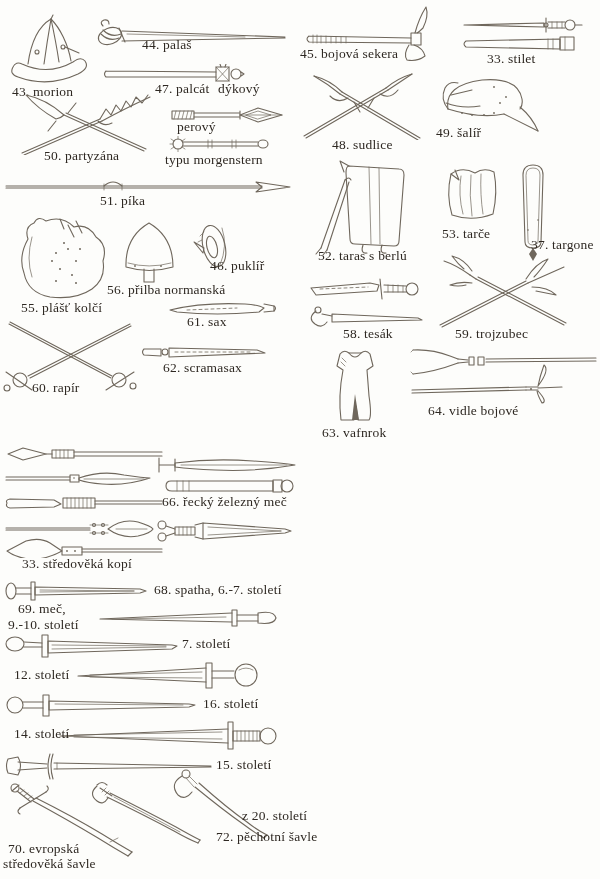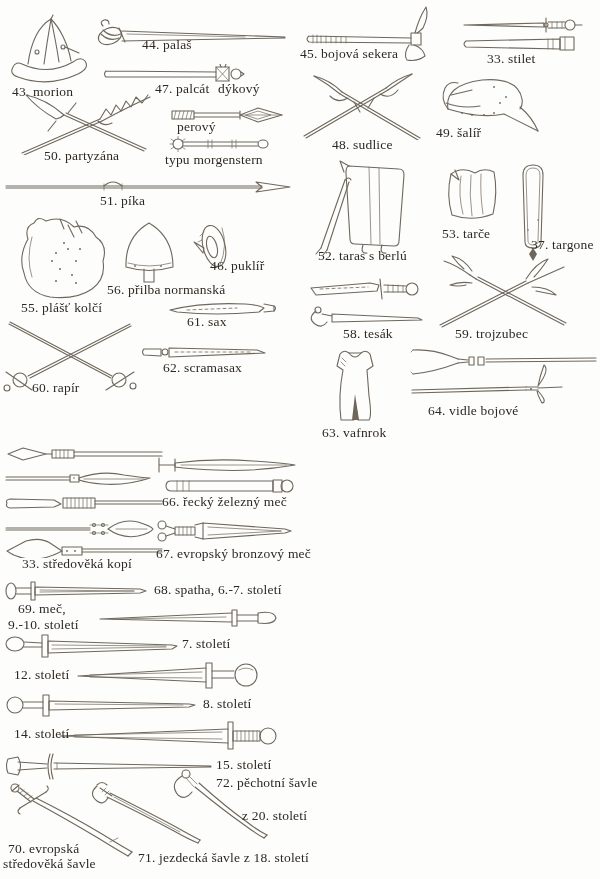--- a/index.html
+++ b/index.html
@@ -330,21 +330,20 @@
   <svg class="art" style="left:155px;top:518px" width="145" height="26" viewBox="0 0 145 26">
     <circle cx="7" cy="7" r="4"></circle>
       <circle cx="7" cy="19" r="4"></circle>
       <path d="M11,8 L20,11 M11,18 L20,15"></path>
     <rect x="20" y="9" width="20" height="8"></rect>
       <path class="t" d="M24,9 L24,17 M28,9 L28,17 M32,9 L32,17 M36,9 L36,17"></path>
     <path d="M40,7 L48,5 M40,19 L48,21"></path>
     <path d="M48,5 L130,11 L136,13 L130,15 L48,21 Z"></path>
       <path class="t" d="M53,9 L126,13 M53,17 L126,13"></path>
   </svg>
-  <div class="lbl" style="left:156px;top:546px">67. evropský bronzový meč</div>
 
   <svg class="art" style="left:4px;top:579px" width="148" height="24" viewBox="0 0 148 24">
     <ellipse cx="7" cy="12" rx="5" ry="8"></ellipse>
       <path d="M12,9 L27,9 M12,15 L27,15"></path>
       <rect x="27" y="3" width="4" height="18"></rect>
     <path d="M31,8 L136,10 L142,12 L136,14 L31,16 Z"></path>
       <path class="t" d="M36,11 L130,12 M36,13 L130,12"></path>
   </svg>
   <div class="lbl" style="left:154px;top:582px">68. spatha, 6.-7. století</div>
 
@@ -377,21 +376,21 @@
   </svg>
   <div class="lbl" style="left:14px;top:667px">12. století</div>
 
   <svg class="art" style="left:5px;top:692px" width="196" height="27" viewBox="0 0 196 27">
     <circle cx="10" cy="13" r="8"></circle>
       <path d="M18,10 L38,10 M18,16 L38,16"></path>
       <rect x="38" y="3" width="6" height="21"></rect>
     <path d="M44,9 L184,12 L190,13 L184,15 L44,18 Z"></path>
       <path class="t" d="M50,12 L178,13"></path>
   </svg>
-  <div class="lbl" style="left:203px;top:696px">8. století</div>
+  <div class="lbl" style="left:203px;top:696px">16. století</div>
 
   <svg class="art" style="left:58px;top:720px" width="220" height="30" viewBox="0 0 220 30">
     <path d="M2,16 L170,9 M2,16 L170,23"></path>
       <path class="t" d="M16,15 L164,12 M16,17 L164,19"></path>
     <rect x="170" y="2" width="5" height="27"></rect>
       <rect x="175" y="11" width="27" height="10"></rect>
     <path class="t" d="M179,11 L179,21 M183,11 L183,21 M187,11 L187,21 M191,11 L191,21 M195,11 L195,21 M199,11 L199,21"></path>
     <circle cx="210" cy="16" r="8"></circle>
   </svg>
   <div class="lbl" style="left:14px;top:726px">14. století</div>
@@ -423,26 +422,25 @@
   <svg class="art" style="left:90px;top:780px" width="120" height="66" viewBox="0 0 120 66">
     <path d="M7,5 Q12,0 17,5"></path>
       <path d="M7,6 Q-2,14 7,21 Q13,26 18,18"></path>
     <path d="M10,8 L22,16"></path>
       <path class="t" d="M12,12 L16,8 M15,15 L19,11"></path>
     <path d="M20,13 Q58,32 86,47 Q100,55 110,60"></path>
     <path d="M17,17 Q56,36 84,51 Q98,59 108,63"></path>
     <path class="t" d="M24,17 Q60,36 90,52"></path>
       <path d="M110,60 L108,63"></path>
   </svg>
-  <div class="lbl" style="left:138px;top:850px">71. jezdecká šavle z 18. století</div>
 
   <svg class="art" style="left:167px;top:768px" width="105" height="74" viewBox="0 0 105 74">
     <circle cx="19" cy="6" r="4"></circle>
     <path d="M15,8 Q2,16 11,27 Q18,33 25,24"></path>
     <path class="t" d="M19,10 L27,19 M22,8 L30,16"></path>
     <path d="M28,19 Q56,42 76,56 Q88,65 97,70"></path>
     <path d="M32,15 Q60,40 80,54 Q90,62 100,67"></path>
     <path d="M97,70 L100,67"></path>
   </svg>
-  <div class="lbl" style="left:216px;top:775px">72. pěchotní šavle</div>
+  <div class="lbl" style="left:216px;top:829px">72. pěchotní šavle</div>
   <div class="lbl" style="left:242px;top:808px">z 20. století</div>
 
 </div>
 
 </body></html>

